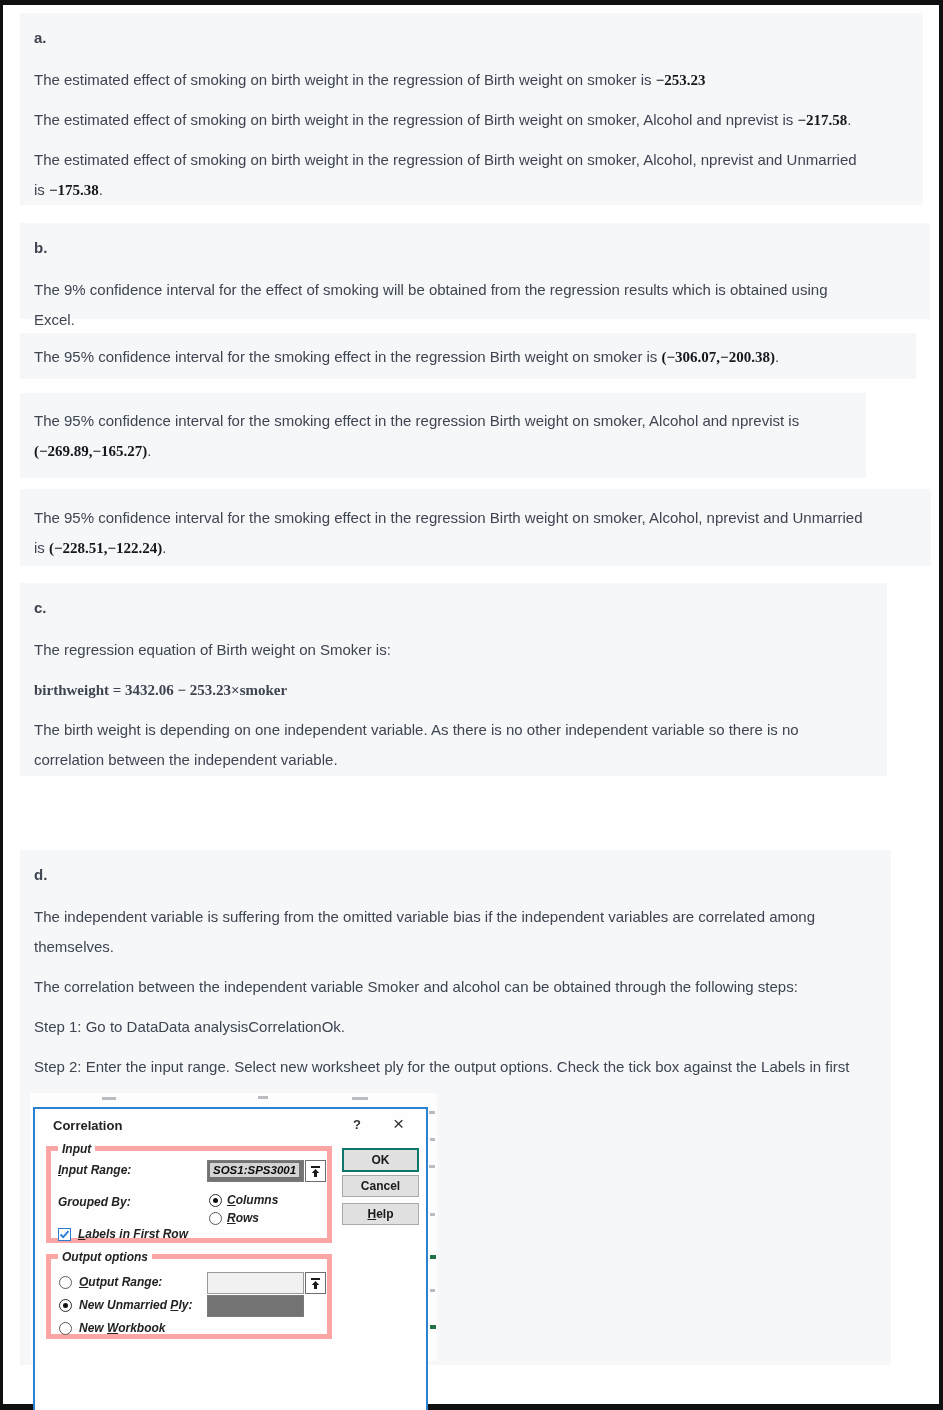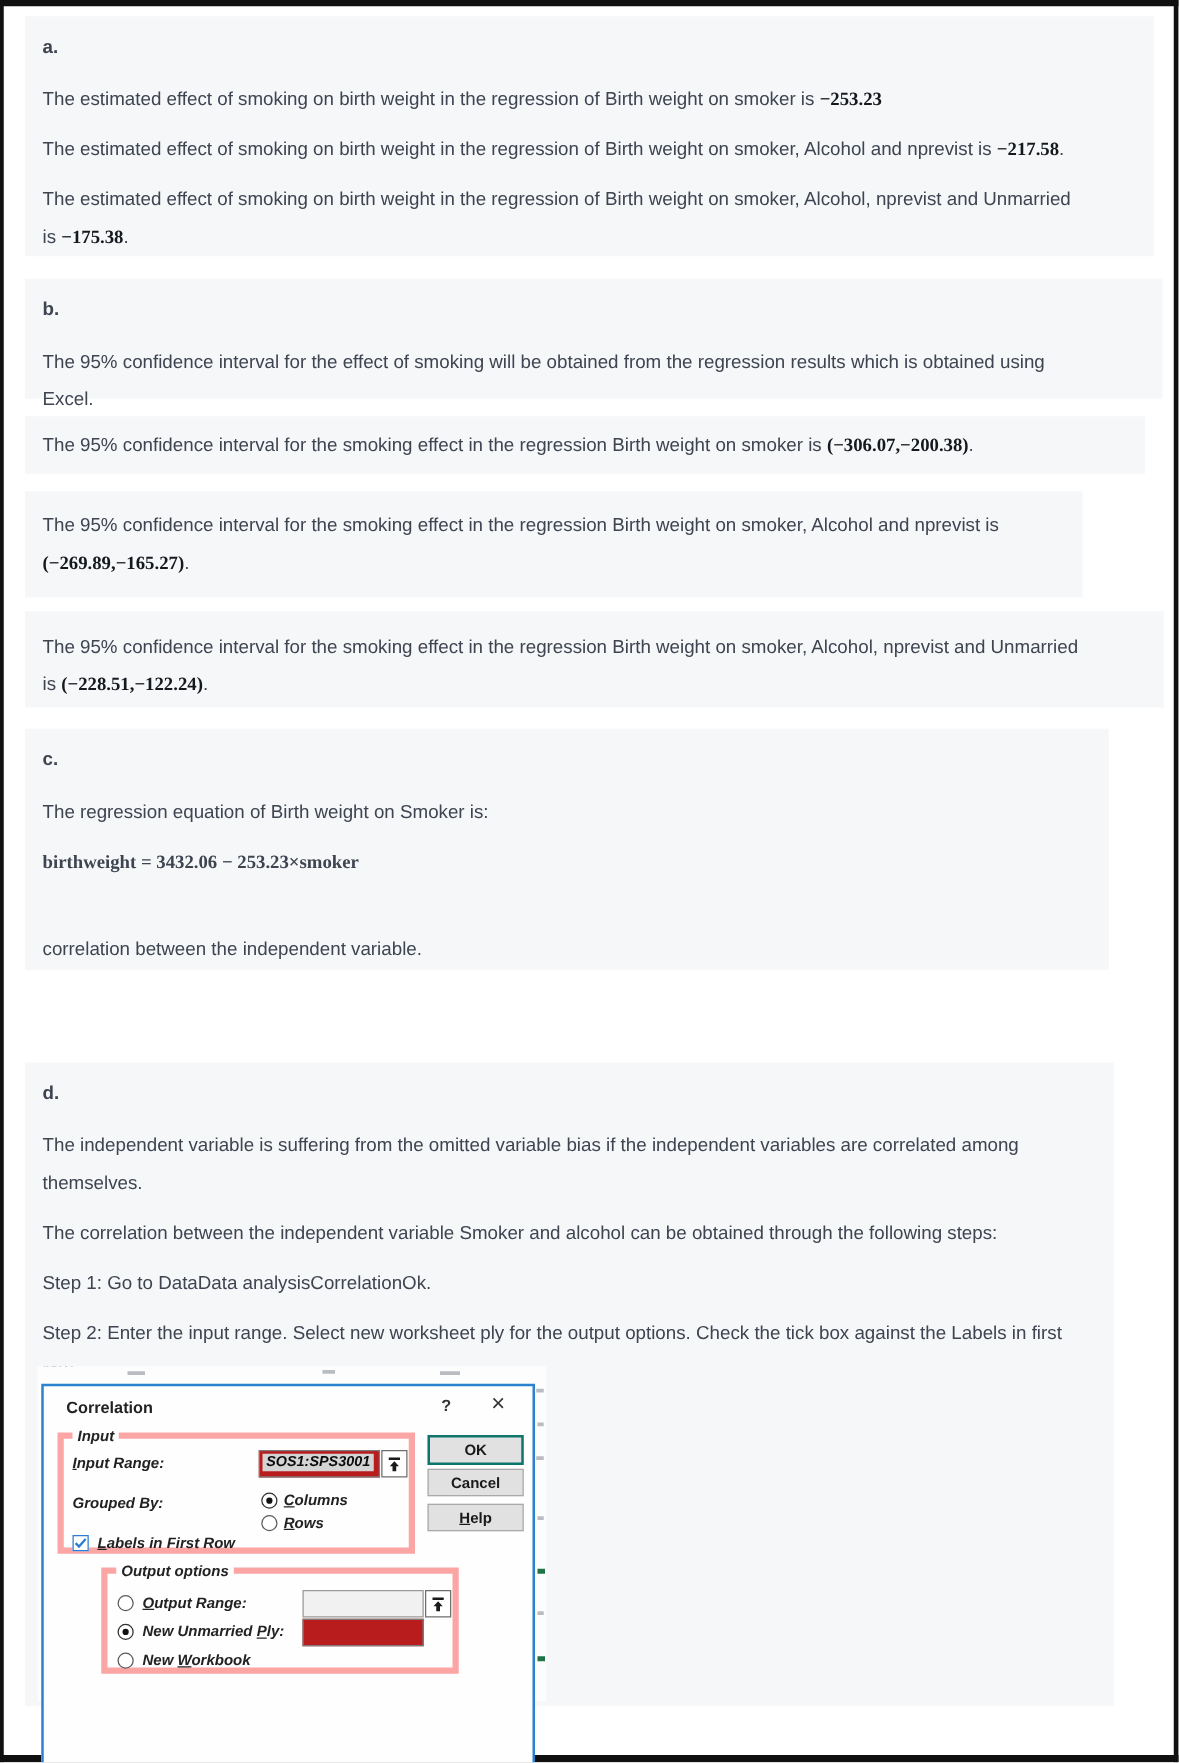--- a/index.html
+++ b/index.html
@@ -25,21 +25,21 @@
           border:2px solid #2b83d0;background:#fefefe;font-size:12px;color:#1a1a1a;}
   .dlg-title{position:absolute;left:18px;top:9px;font-size:13px;font-weight:600;color:#222;}
   .dlg-help{position:absolute;left:318px;top:8px;font-size:13px;font-weight:700;color:#333;cursor:default;}
   .dlg-close{position:absolute;left:358px;top:4px;font-size:19px;font-weight:400;color:#333;cursor:default;}
   .group{position:absolute;border:5px solid #fca5a5;box-sizing:border-box;font-style:italic;}
   .group-label{position:absolute;top:-9px;left:7px;background:#fefefe;padding:0 4px;
                font-weight:600;color:#222;}
   .lbl{position:absolute;font-weight:600;color:#222;white-space:nowrap;}
   .u{text-decoration:underline;}
   .tbox{position:absolute;width:97px;height:22px;box-sizing:border-box;border:1px solid #7a7a7a;
-        background:#b91c1c;}
+        background:#737373;}
   .tbox .val{display:inline-block;margin:2px 0 0 2px;padding:1px 3px;background:#d4d4d4;
              font-size:11.5px;font-weight:700;color:#0a0a0a;letter-spacing:0;}
   .tbox.disabled{background:#f1f1f1;border-color:#9a9a9a;}
   .collapse{position:absolute;width:21px;height:22px;box-sizing:border-box;border:1px solid #6e6e6e;
             background:#fff;display:flex;align-items:center;justify-content:center;}
   .radio{position:absolute;width:13px;height:13px;border-radius:50%;box-sizing:border-box;
          border:1px solid #5a5a5a;background:#fff;}
   .radio.sel{border-color:#2f2f2f;}
   .radio.sel::after{content:"";position:absolute;left:3px;top:3px;width:5px;height:5px;
                     border-radius:50%;background:#111;}
@@ -62,40 +62,40 @@
 
   <div class="panel" style="left:20px;top:13px;width:903px;height:192px;">
     <p class="hd">a.</p>
     <p class="mt2"><span>The estimated effect of smoking on birth weight in the regression of Birth weight on smoker is </span><span class="math">−253.23</span></p>
     <p class="mt"><span>The estimated effect of smoking on birth weight in the regression of Birth weight on smoker, Alcohol and nprevist is </span><span class="math">−217.58</span><span>.</span></p>
     <p class="mt"><span>The estimated effect of smoking on birth weight in the regression of Birth weight on smoker, Alcohol, nprevist and Unmarried</span><br><span>is </span><span class="math">−175.38</span><span>.</span></p>
   </div>
 
   <div class="panel" style="left:20px;top:223px;width:910px;height:96px;">
     <p class="hd">b.</p>
-    <p class="mt2"><span>The 95% confidence interval for the effect of smoking will be obtained from the regression results which is obtained using</span><br><span>Excel.</span></p>
+    <p class="mt2"><span>The 9% confidence interval for the effect of smoking will be obtained from the regression results which is obtained using</span><br><span>Excel.</span></p>
   </div>
 
   <div class="panel" style="left:20px;top:333px;width:896px;height:46px;padding-top:9px;">
     <p><span>The 95% confidence interval for the smoking effect in the regression Birth weight on smoker is </span><span class="math">(−306.07,−200.38)</span><span>.</span></p>
   </div>
 
   <div class="panel" style="left:20px;top:393px;width:846px;height:85px;padding-top:13px;">
     <p><span>The 95% confidence interval for the smoking effect in the regression Birth weight on smoker, Alcohol and nprevist is</span><br><span class="math">(−269.89,−165.27)</span><span>.</span></p>
   </div>
 
   <div class="panel" style="left:20px;top:489px;width:911px;height:77px;padding-top:14px;">
     <p><span>The 95% confidence interval for the smoking effect in the regression Birth weight on smoker, Alcohol, nprevist and Unmarried</span><br><span>is </span><span class="math">(−228.51,−122.24)</span><span>.</span></p>
   </div>
 
   <div class="panel" style="left:20px;top:583px;width:867px;height:193px;">
     <p class="hd">c.</p>
     <p class="mt2">The regression equation of Birth weight on Smoker is:</p>
     <p class="eq mt">birthweight = 3432.06 − 253.23×smoker</p>
-    <p class="mt"><br><span>correlation between the independent variable.</span></p>
+    <p class="mt"><span>The birth weight is depending on one independent variable. As there is no other independent variable so there is no</span><br><span>correlation between the independent variable.</span></p>
   </div>
 
 
   <div class="panel" style="left:20px;top:850px;width:871px;height:515px;">
     <p class="hd">d.</p>
     <p class="mt2"><span>The independent variable is suffering from the omitted variable bias if the independent variables are correlated among</span><br><span>themselves.</span></p>
     <p class="mt">The correlation between the independent variable Smoker and alcohol can be obtained through the following steps:</p>
     <p class="mt">Step 1: Go to DataData analysisCorrelationOk.</p>
     <p class="mt"><span>Step 2: Enter the input range. Select new worksheet ply for the output options. Check the tick box against the Labels in first</span><br><span>row.</span></p>
   </div>
@@ -141,21 +141,21 @@
         <div class="radio" style="left:158px;top:61px;"></div>
         <span class="lbl" style="left:176px;top:60px;"><span class="u">R</span><span>ows</span></span>
         <div class="check" style="left:7px;top:77px;">
           <svg width="11" height="11" viewBox="0 0 11 11">
               <polyline points="1.5,5.5 4.2,8.2 9.5,2.2" fill="none" stroke="#2b7cd3" stroke-width="1.8"></polyline>
             </svg>
         </div>
         <span class="lbl" style="left:27px;top:76px;"><span class="u">L</span><span>abels in First Row</span></span>
       </div>
 
-      <div class="group" style="left:11px;top:145px;width:286px;height:85px;margin-left:35px;">
+      <div class="group" style="left:11px;top:145px;width:286px;height:85px;">
         <span class="group-label">Output options</span>
         <div class="radio" style="left:8px;top:17px;"></div>
         <span class="lbl" style="left:28px;top:16px;"><span class="u">O</span><span>utput Range:</span></span>
         <div class="tbox disabled" style="left:156px;top:13px;"></div>
         <div class="collapse" style="left:254px;top:13px;">
           <svg width="11" height="13" viewBox="0 0 11 13">
               <rect x="1" y="1" width="9" height="2" fill="#1a1a1a"></rect>
               <path d="M5.5 4 L9.2 8 H7 V12 H4 V8 H1.8 Z" fill="#1a1a1a"></path>
             </svg>
         </div>

